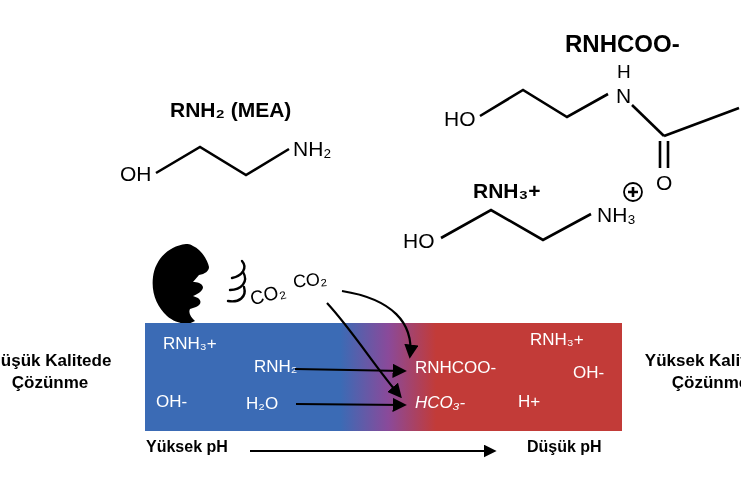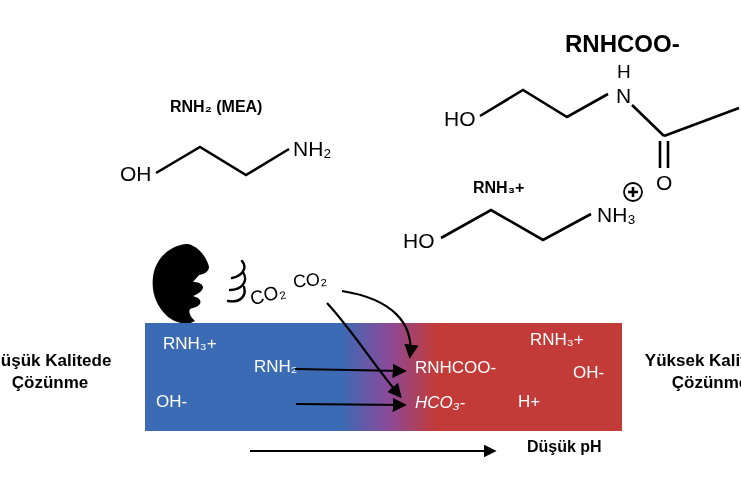--- a/index.html
+++ b/index.html
@@ -4,21 +4,21 @@
 <style>
   :root{
     --blue:#3b6bb5; --red:#c23b38; --purple:#8a4a9a; --ink:#000000;
   }
   html,body{margin:0;padding:0;background:#fff;}
   .canvas{
     position:relative;width:741px;height:486px;background:#fff;overflow:hidden;
     font-family:"Liberation Sans","DejaVu Sans",sans-serif;color:var(--ink);
   }
   .abs{position:absolute;}
-  .mol-title{font-weight:bold;font-size:16px;white-space:nowrap;}
+  .mol-title{font-weight:bold;font-size:21px;white-space:nowrap;}
   .mol-title.big{font-size:24px;}
   svg text{font-family:"Liberation Sans","DejaVu Sans",sans-serif;fill:var(--ink);}
   .struct line, .struct path{stroke:var(--ink);stroke-width:2.6;fill:none;}
   .co2{font-size:19px;white-space:nowrap;}
   .co2.small{font-size:18px;}
   .gradient-box{
     left:145px;top:323px;width:477px;height:108px;
     background:linear-gradient(90deg,var(--blue) 0%,var(--blue) 41%,var(--purple) 51%,var(--red) 61%,var(--red) 100%);
   }
   .species{position:absolute;color:#fff;font-size:17px;white-space:nowrap;}
@@ -72,21 +72,21 @@
     </g>
   </svg>
 
   <div class="abs co2" style="left:250px;top:284px;transform:rotate(-14deg);">CO₂</div>
   <div class="abs co2 small" style="left:293px;top:270px;transform:rotate(-6deg);">CO₂</div>
 
   <div class="abs gradient-box">
     <div class="species" style="left:18px;top:11px;">RNH₃+</div>
     <div class="species" style="left:97px;top:34px;margin-left:12px;">RNH₂</div>
     <div class="species" style="left:11px;top:69px;">OH-</div>
-    <div class="species" style="left:101px;top:71px;margin-top:37px;">H₂O</div>
+    <div class="species" style="left:101px;top:71px;">H₂O</div>
     <div class="species" style="left:270px;top:35px;">RNHCOO-</div>
     <div class="species" style="left:270px;top:70px;font-style:italic;">HCO₃-</div>
     <div class="species" style="left:385px;top:7px;">RNH₃+</div>
     <div class="species" style="left:428px;top:40px;">OH-</div>
     <div class="species" style="left:373px;top:69px;">H+</div>
   </div>
 
   <svg class="abs overlay" width="741" height="486" viewBox="0 0 741 486">
     <defs>
       <marker id="ah" viewBox="0 0 10 10" refX="8" refY="5" markerWidth="6.5" markerHeight="6.5" orient="auto-start-reverse">
@@ -95,20 +95,21 @@
     </defs>
     <g fill="none" stroke="#000" stroke-width="2.2">
       <path d="M 295 369 L 404 371" marker-end="url(#ah)"></path>
       <path d="M 296 404 L 404 405" marker-end="url(#ah)"></path>
       <path d="M 342 291 C 392 299, 414 323, 410 356" marker-end="url(#ah)"></path>
       <path d="M 327 303 C 352 330, 376 368, 400 396" marker-end="url(#ah)"></path>
       <path d="M 250 451 L 494 451" stroke-width="2" marker-end="url(#ah)"></path>
     </g>
   </svg>
 
+  <div class="abs ph-label" style="left:146px;top:438px;">Yüksek pH</div>
   <div class="abs ph-label" style="left:527px;top:438px;">Düşük pH</div>
 
   <div class="abs caption" style="left:-30px;top:350px;width:160px;">
     <span>Düşük Kalitede</span>
     <span>Çözünme</span>
   </div>
   <div class="abs caption" style="left:630px;top:350px;width:160px;">
     <span>Yüksek Kalitede</span>
     <span>Çözünme</span>
   </div>

